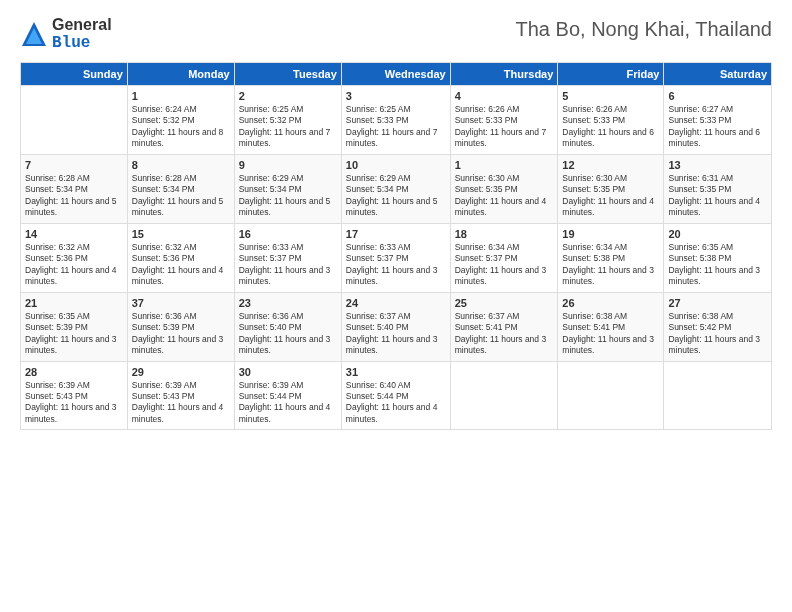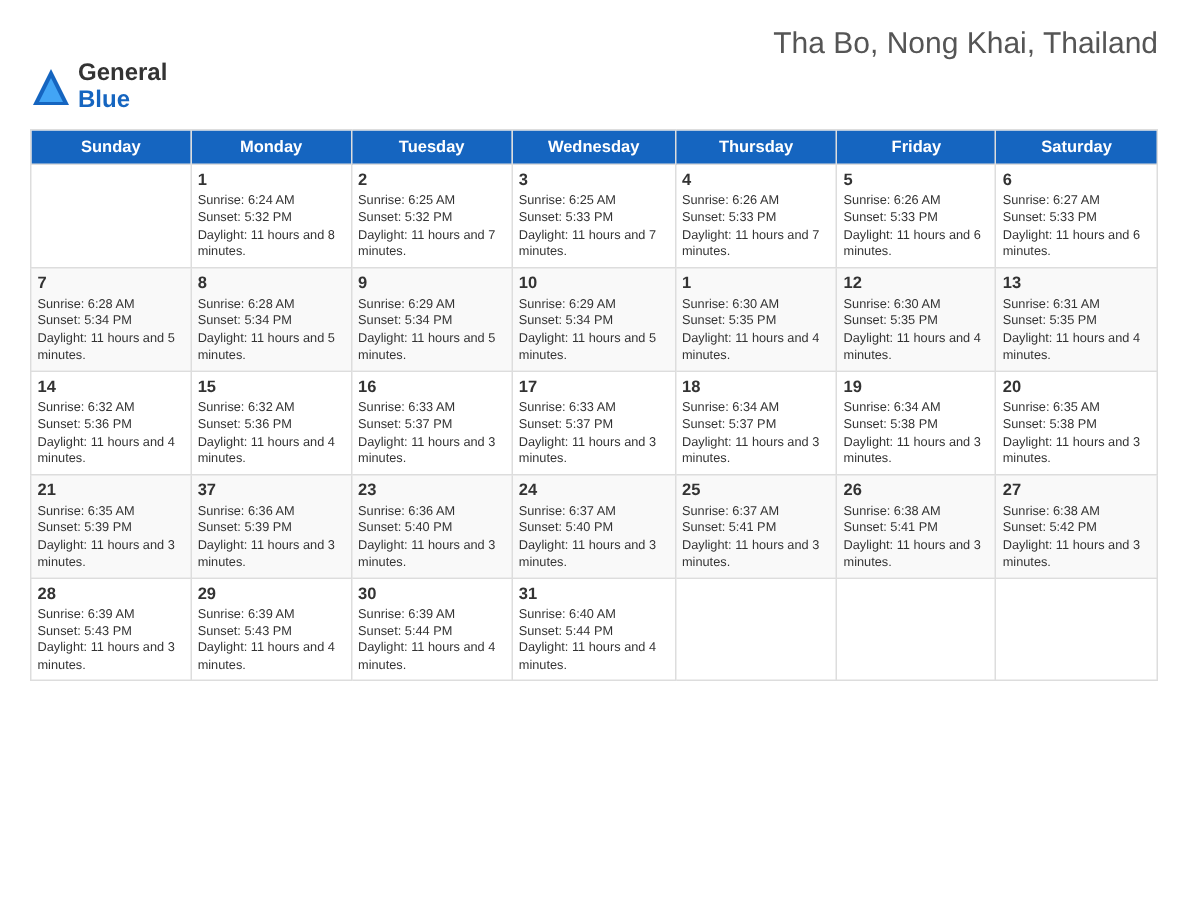--- a/index.html
+++ b/index.html
@@ -23,21 +23,20 @@
       margin-bottom: 10px;
     }
     .logo {
       display: flex;
       flex-direction: column;
       align-items: flex-start;
     }
     .logo-row {
       display: flex;
       align-items: center;
-      margin-top: 24px;
     }
     .title-section {
       text-align: right;
     }
     .month-title {
       font-size: 32px;
       font-weight: bold;
       color: #333;
       line-height: 1.1;
     }
@@ -50,21 +49,21 @@
       width: 100%;
       border-collapse: collapse;
       font-size: 9.5px;
     }
     .calendar thead tr {
       background-color: #1565C0;
       color: #fff;
     }
     .calendar thead th {
       padding: 5px 4px;
-      text-align: center;
+      text-align: right;
       font-size: 11px;
       font-weight: bold;
       border: 1px solid #ddd;
     }
     .calendar tbody tr {
       border-bottom: 1px solid #ddd;
     }
     .calendar tbody td {
       border: 1px solid #ddd;
       padding: 4px 4px;
@@ -99,21 +98,21 @@
 <div class="page">
   <div class="header">
     <div class="logo">
       <div class="logo-row">
         <svg class="logo-svg" width="28" height="28" viewBox="0 0 28 28">
           <polygon points="14,2 26,26 2,26" fill="#1565C0"></polygon>
           <polygon points="14,8 22,24 6,24" fill="#42A5F5"></polygon>
         </svg>
         <div>
           <div style="font-size:16px;font-weight:bold;color:#333;">General</div>
-          <div style="font-size:16px;font-weight:bold;color:#1565C0;">Blue</div>
+          <div style="font-size:16px;font-weight:bold;color:#1565C0;font-family:Liberation Mono, monospace;">Blue</div>
         </div>
       </div>
     </div>
     <div class="title-section">
       <div class="location">Tha Bo, Nong Khai, Thailand</div>
     </div>
   </div>
 
   <table class="calendar">
     <thead>

